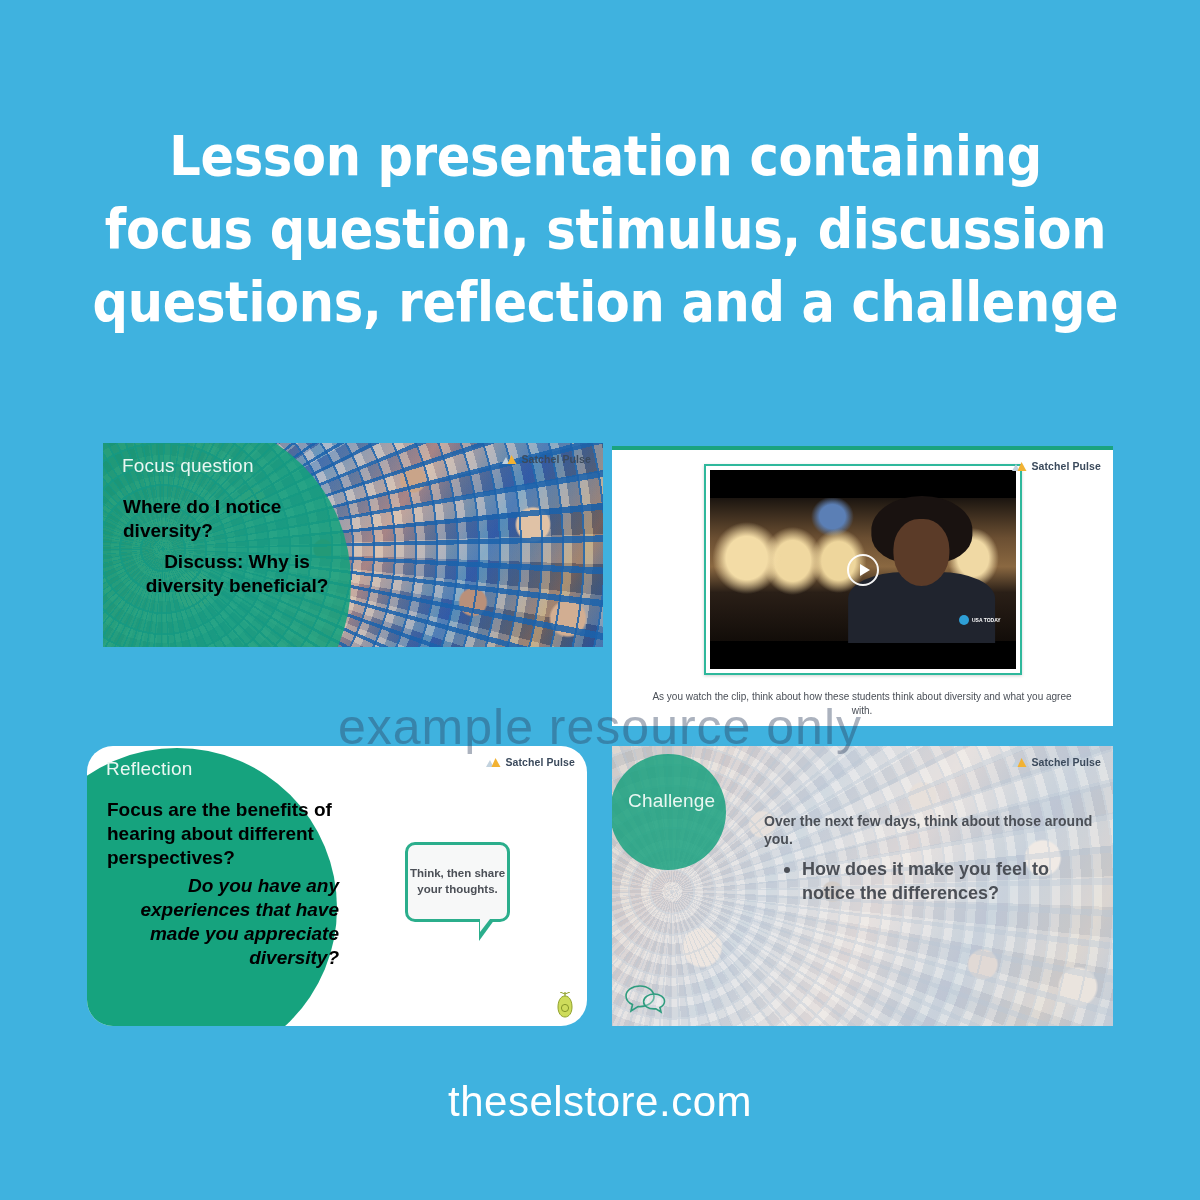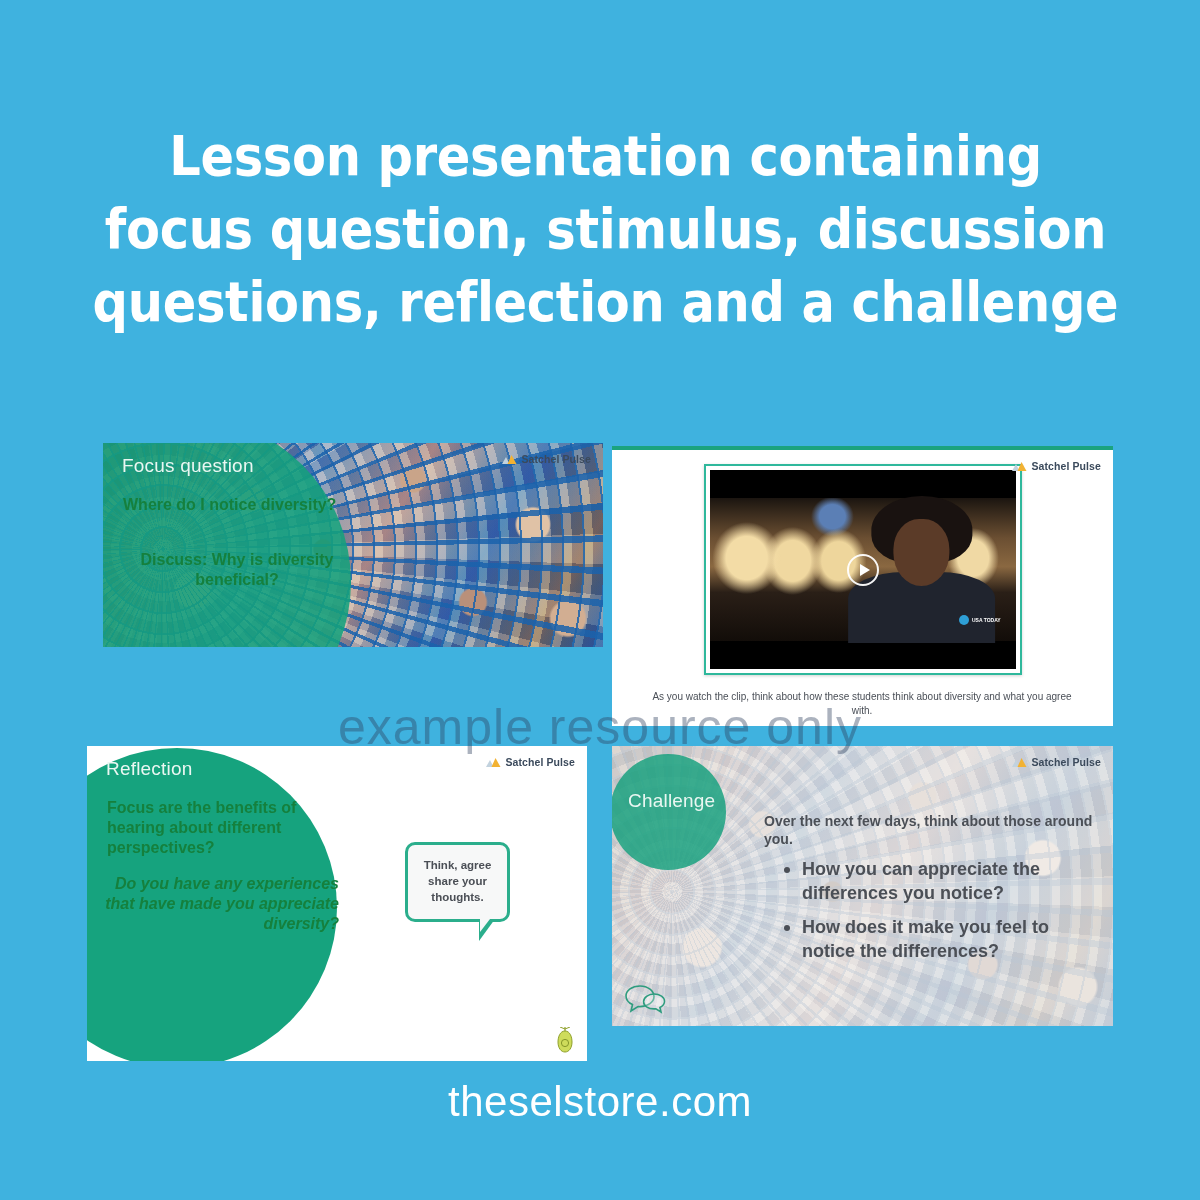--- a/index.html
+++ b/index.html
@@ -65,21 +65,21 @@
   
   .slide-grid { position: absolute; top: 443px; left: 87px; width: 1028px; height: 583px; }
 
   .slide {
     position: absolute;
     overflow: hidden;
     background: #ffffff;
   }
   .s1 { left: 16px;   top: 0px;   width: 500px; height: 204px; }
   .s2 { left: 525px; top: 3px;   width: 501px; height: 280px; border-top: 4px solid #1BA37E; }
-  .s3 { left: 0px;   top: 303px; width: 500px; height: 315px; }
+  .s3 { left: 0px;   top: 303px; width: 500px; height: 280px; border-radius: 26px; }
   .s4 { left: 525px; top: 303px; width: 501px; height: 280px; }
 
   
   .faces {
     position: absolute; inset: 0;
     background-color: #2b6fb8;
     background-image:
       radial-gradient(circle at 18% 72%, #d8b79a 0 4%, transparent 4.5%),
       radial-gradient(circle at 62% 18%, #c9a489 0 3.4%, transparent 3.9%),
       radial-gradient(circle at 86% 40%, #e0c2a6 0 3.6%, transparent 4.1%),
@@ -125,23 +125,23 @@
     letter-spacing: 0.2px;
     z-index: 5;
   }
   .s1 .slide-label { left: 19px; top: 12px; }
   .s3 .slide-label { left: 19px; top: 12px; }
   .s4 .slide-label { left: 16px; top: 44px; }
 
   
   .circ-text {
     position: absolute;
-    color: #15803d;
+    color: #000000;
     font-weight: bold;
-    font-size: 16px;
+    font-size: 19px;
     line-height: 1.26;
     z-index: 6;
   }
   .s1 .q-primary   { left: 20px; top: 52px;  width: 230px; text-align: left; }
   .s1 .q-secondary { left: 20px; top: 107px; width: 228px; text-align: center; }
   .s3 .q-primary   { left: 20px; top: 52px;  width: 240px; text-align: left; }
   .s3 .q-secondary { left: 18px; top: 128px; width: 234px; text-align: right; font-style: italic; }
 
   
   .sp-logo {
@@ -369,21 +369,21 @@
 
   <div class="slide s3">
     <div class="circle-teal"></div>
 
     <div class="slide-label">Reflection</div>
 
     <div class="circ-text q-primary">Focus are the benefits of hearing about different perspectives?</div>
     <div class="circ-text q-secondary">Do you have any experiences that have made you appreciate diversity?</div>
 
     <div class="bubble">
-      <span class="bubble-text">Think, agree share your thoughts.</span>
+      <span class="bubble-text">Think, then share your thoughts.</span>
       <span class="tail"></span>
       <span class="tail-in"></span>
     </div>
 
     <svg class="pear-icon" viewBox="0 0 20 26">
       <path d="M10 4 C5 4 3 10 3 15 C3 21 6 25 10 25 C14 25 17 21 17 15 C17 10 15 4 10 4 Z" fill="#CEDC5B" stroke="#8FA02C" stroke-width="1"></path>
       <path d="M10 4 L10 0" stroke="#8FA02C" stroke-width="1.2"></path>
       <path d="M10 2 L15 0 M10 2 L5 0" stroke="#8FA02C" stroke-width="1"></path>
       <circle cx="10" cy="16" r="3.6" fill="none" stroke="#7d8f22" stroke-width="0.9"></circle>
     </svg>
@@ -399,21 +399,20 @@
 
   <div class="slide s4">
     <div class="faces dim"></div>
     <div class="circle-teal"></div>
 
     <div class="slide-label">Challenge</div>
 
     <div class="challenge-body">
       <div class="challenge-intro">Over the next few days, think about those around you.</div>
       <ul class="challenge-list">
-        <li>How you can appreciate the differences you notice?</li>
         <li>How does it make you feel to notice the differences?</li>
       </ul>
     </div>
 
     <svg class="chat-icon" viewBox="0 0 42 30">
       <path d="M16 2 C8 2 2 6.5 2 12 C2 15.6 4.6 18.8 8.5 20.6 L7 27 L14 22.5 C14.7 22.6 15.3 22.6 16 22.6 C24 22.6 30 18.1 30 12.6 C30 7.1 24 2 16 2 Z" fill="none" stroke="#2E9C7E" stroke-width="1.6"></path>
       <path d="M30 10 C36 10 40.5 13.2 40.5 17.2 C40.5 19.8 38.7 22.1 35.9 23.4 L37 28 L31.9 24.8 C31.3 24.9 30.7 24.9 30 24.9 C24 24.9 19.6 21.7 19.6 17.7 C19.6 13.7 24 10 30 10 Z" fill="#ffffff" fill-opacity="0.28" stroke="#2E9C7E" stroke-width="1.6"></path>
     </svg>
 
     <div class="sp-logo">

